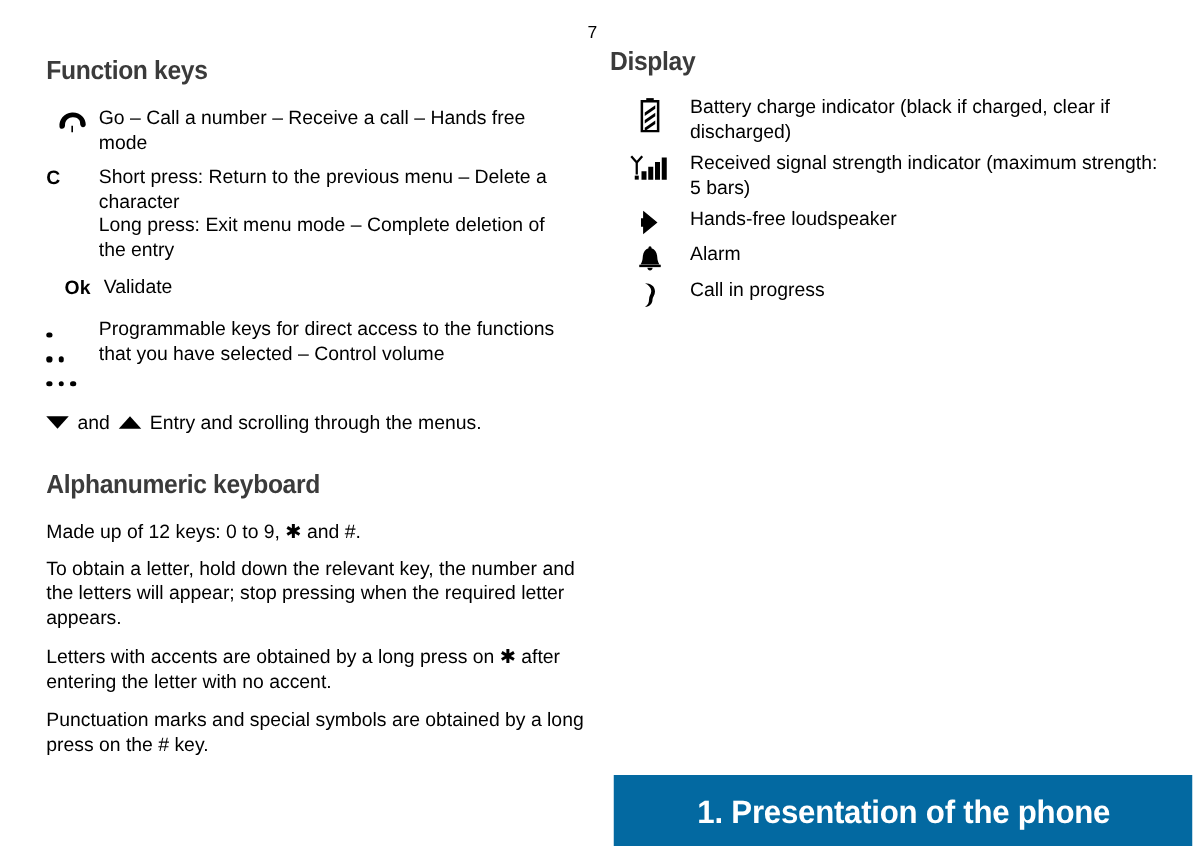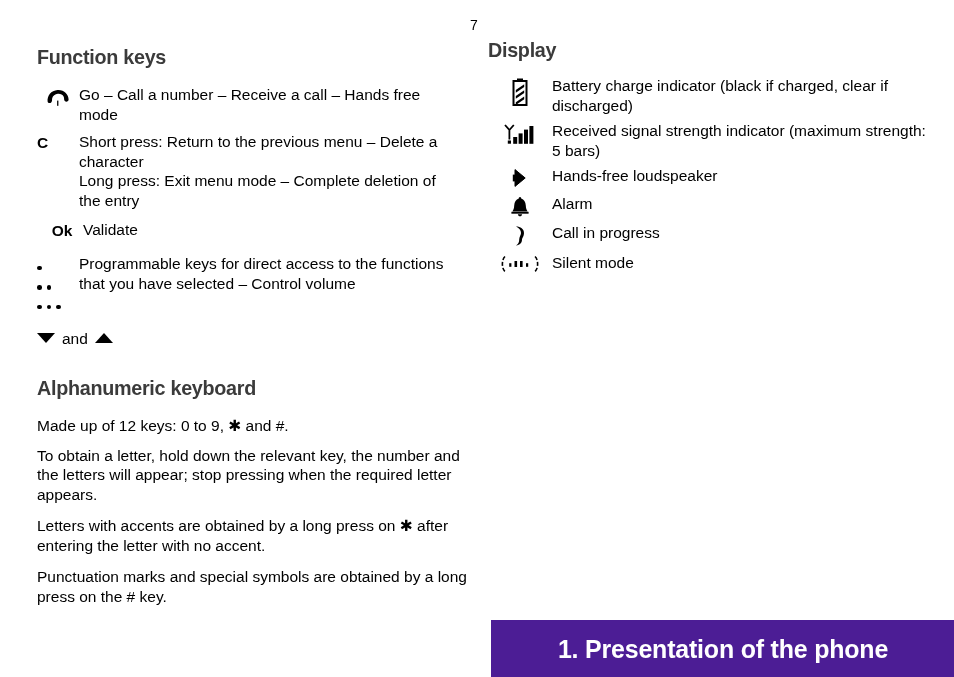--- a/index.html
+++ b/index.html
@@ -141,21 +141,21 @@
     border-bottom: 10px solid #000;
   }
 
   
   .footer-banner {
     position: absolute;
     left: 491px;
     top: 620px;
     width: 463px;
     height: 57px;
-    background: #4c1d95;
+    background: #0369a1;
     display: flex;
     align-items: center;
     justify-content: center;
   }
   .footer-banner-text {
     color: #ffffff;
     font-size: 26px;
     font-weight: bold;
     line-height: 30px;
     letter-spacing: -0.2px;
@@ -218,20 +218,21 @@
             <span class="dot"></span>
           </div>
         </div>
         <div class="row-text" style="width:378px;">Programmable keys for direct access to the functions that you have selected – Control volume</div>
       </div>
 
       <div class="arrow-row">
         <span class="tri tri-down"></span>
         <span>and</span>
         <span class="tri tri-up"></span>
+        <span>Entry and scrolling through the menus.</span>
       </div>
 
     </div>
 
     <h2 class="section-title" style="margin-top:28px;">Alphanumeric keyboard</h2>
 
     <div class="body-text" style="margin-top:16px;">
       <p class="para">Made up of 12 keys: 0 to 9, ✱ and #.</p>
       <p class="para" style="margin-bottom:12px;">To obtain a letter, hold down the relevant key, the number and the letters will appear; stop pressing when the required letter appears.</p>
       <p class="para" style="margin-bottom:12px;">Letters with accents are obtained by a long press on ✱ after entering the letter with no accent.</p>
@@ -298,33 +299,20 @@
 
       <div class="row">
         <div class="row-key">
           <svg class="icon-svg" width="16" height="22" viewBox="0 0 16 22" aria-hidden="true">
             <path d="M4.0 1.6 C8.6 1.6 12.0 4.0 12.0 8.2 C12.0 11.2 10.0 12.8 10.0 14.6 C10.0 17.8 8.0 20.2 4.0 20.6 C6.6 18.8 7.2 17.0 7.2 14.6 C7.2 11.8 9.0 10.2 9.0 8.0 C9.0 5.2 7.0 3.2 4.0 1.6 Z" fill="#000"></path>
           </svg>
         </div>
         <div class="row-text">Call in progress</div>
       </div>
 
-      <div class="row">
-        <div class="row-key" style="width:64px;">
-          <svg class="icon-svg" width="42" height="18" viewBox="0 0 42 18" aria-hidden="true">
-            <path d="M6.0 1.5 C2.5 4.5 2.5 13.5 6.0 16.5" stroke="#000" stroke-width="1.6" fill="none" stroke-dasharray="4 2"></path>
-            <path d="M36.0 1.5 C39.5 4.5 39.5 13.5 36.0 16.5" stroke="#000" stroke-width="1.6" fill="none" stroke-dasharray="4 2"></path>
-            <rect x="15.5" y="6.0" width="2.6" height="6.0" fill="#000"></rect>
-            <rect x="21.0" y="6.0" width="2.6" height="6.0" fill="#000"></rect>
-            <rect x="10.2" y="8.2" width="2.2" height="3.6" fill="#000"></rect>
-            <rect x="27.0" y="8.2" width="2.2" height="3.6" fill="#000"></rect>
-          </svg>
-        </div>
-        <div class="row-text">Silent mode</div>
-      </div>
 
     </div>
   </div>
 
   <div class="footer-banner">
     <span class="footer-banner-text">1. Presentation of the phone</span>
   </div>
 
 </div>
 

